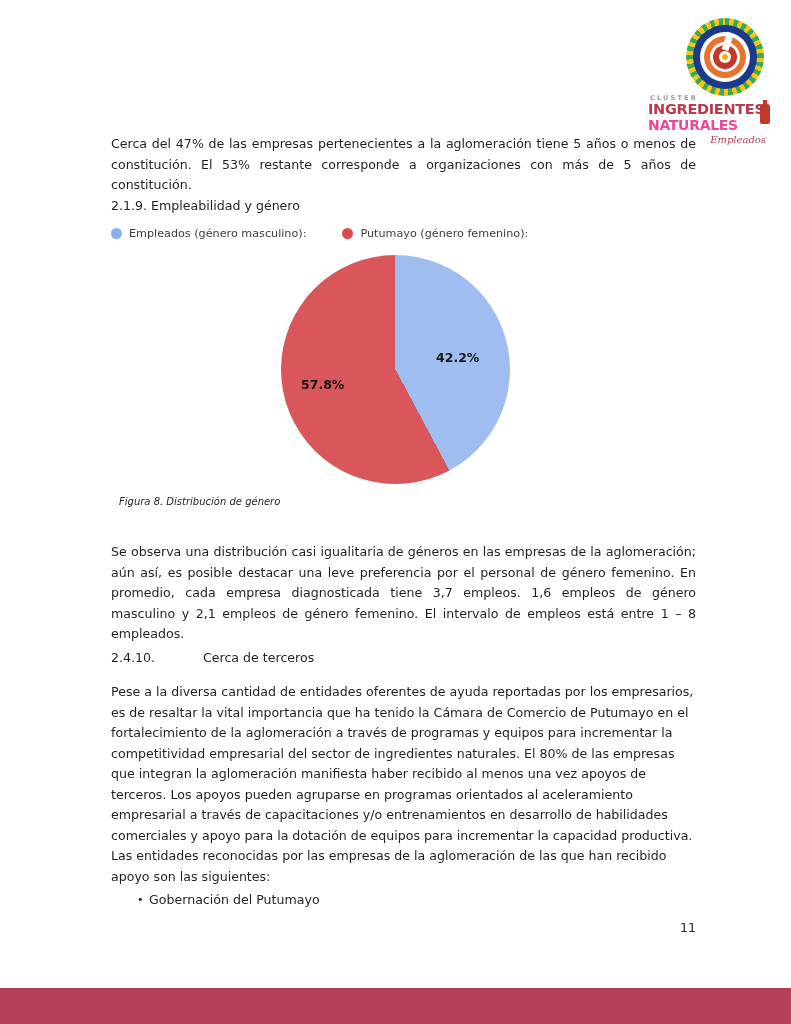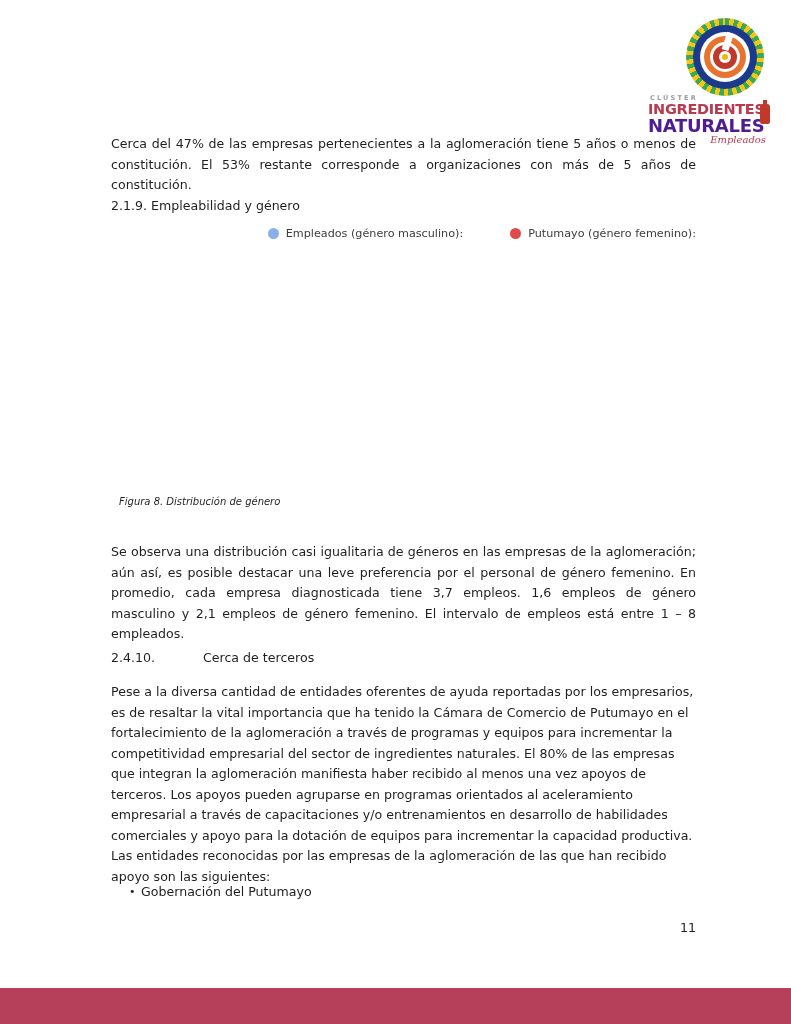--- a/index.html
+++ b/index.html
@@ -127,23 +127,23 @@
     padding-left: 2px;
   }
   .logo-word1 {
     font-size: 14.5px;
     font-weight: bold;
     color: #b93a4e;
     line-height: 15px;
     letter-spacing: -0.3px;
   }
   .logo-word2 {
-    font-size: 18px;
+    font-size: 14px;
     font-weight: bold;
-    color: #4c1d95;
+    color: #ec4899;
     line-height: 17px;
     letter-spacing: -0.3px;
   }
   .logo-script {
     font-family: "DejaVu Serif", "Liberation Serif", serif;
     font-style: italic;
     font-size: 10px;
     color: #b93a4e;
     line-height: 11px;
     text-align: right;
@@ -194,21 +194,21 @@
   }
 
   .para1 { position: absolute; top: 134px; left: 0; width: 585px; }
   .heading1 { position: absolute; top: 196px; left: 0; width: 585px; font-size: 12.6px; line-height: 20px; }
   .caption { position: absolute; top: 496px; left: 8px; width: 585px; text-align: left;
              font-style: italic; font-size: 10px; color: #231f20; }
   .para2 { position: absolute; top: 542px; left: 0; width: 585px; }
   .heading2 { position: absolute; top: 648px; left: 0; width: 585px; font-size: 12.6px; line-height: 20px; }
   .heading2 .num { display: inline-block; width: 92px; }
   .para3 { position: absolute; top: 682px; left: 0; width: 585px; }
-  .bullet-list { position: absolute; top: 882px; left: 0; width: 585px; margin: 0; padding: 0; list-style: none; }
+  .bullet-list { position: absolute; top: 882px; left: 0; width: 585px; margin: 8px; padding: 0; list-style: none; }
   .bullet-list li {
     font-size: 12.6px;
     line-height: 20.5px;
     padding-left: 30px;
     position: relative;
   }
   .bullet-list li::before {
     content: "\2022";
     position: absolute;
     left: 18px;
@@ -232,23 +232,23 @@
     left: 111px;
     width: 585px;
     height: 272px;
   }
   .legend {
     position: absolute;
     top: 0;
     left: 0;
     width: 585px;
     display: flex;
-    justify-content: flex-end;
+    justify-content: flex-start;
     align-items: center;
-    gap: 47px;
+    gap: 36px;
     height: 22px;
   }
   .legend-item {
     display: flex;
     align-items: center;
     gap: 7px;
   }
   .legend-dot {
     width: 11px;
     height: 11px;
@@ -351,16 +351,21 @@
       <div class="legend-item">
         <span class="legend-dot" id="dot-male" style="background: rgb(138, 176, 234);"></span>
         <span class="legend-label">Empleados (género masculino):</span>
       </div>
       <div class="legend-item">
         <span class="legend-dot" id="dot-female" style="background: rgb(224, 74, 74);"></span>
         <span class="legend-label">Putumayo (género femenino):</span>
       </div>
     </div>
 
+    <div class="pie-wrap">
+      <div class="pie" id="pie-graphic" style="background: conic-gradient(rgb(160, 189, 240) 0deg, rgb(160, 189, 240) 151.92deg, rgb(217, 86, 90) 151.92deg, rgb(217, 86, 90) 360deg);"></div>
+      <div class="pie-label blue">42.2%</div>
+      <div class="pie-label red">57.8%</div>
+    </div>
   </div>
 
   <div class="footer-band" style="background: rgb(182, 64, 90);"></div>
 </div>
 
 </body></html>

